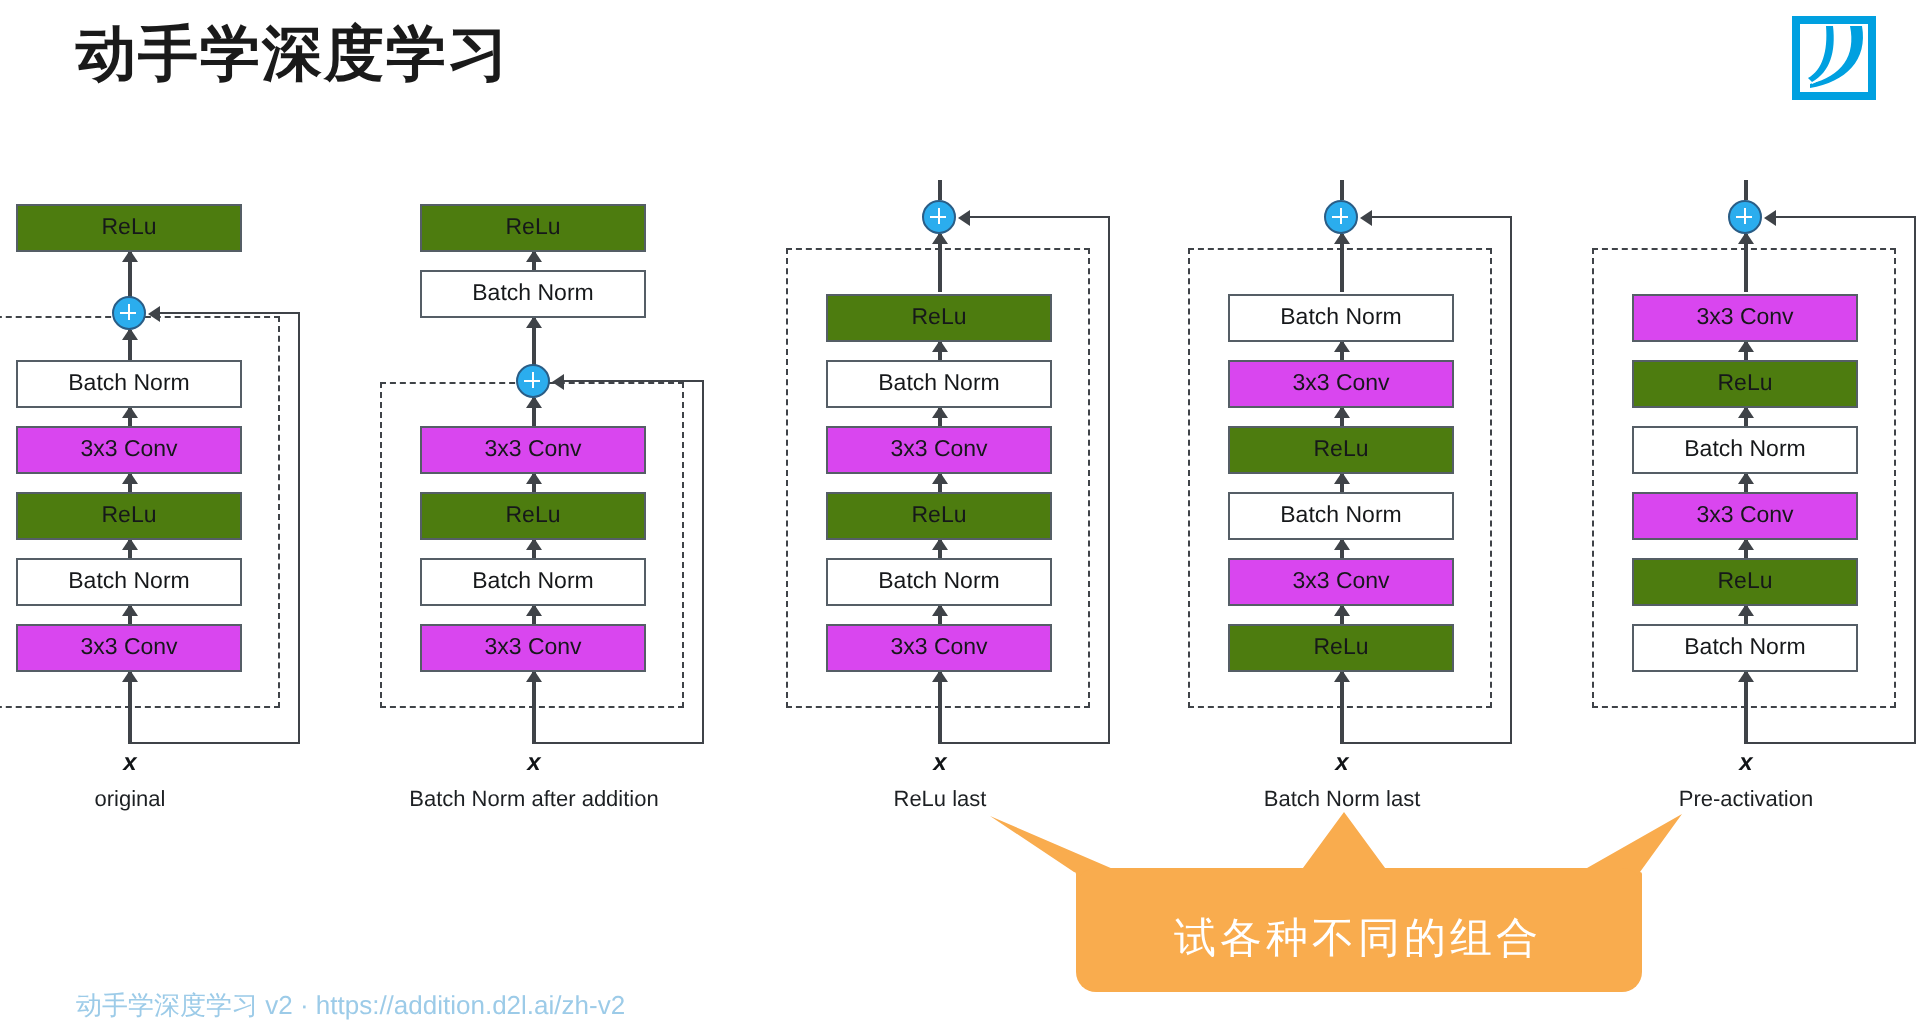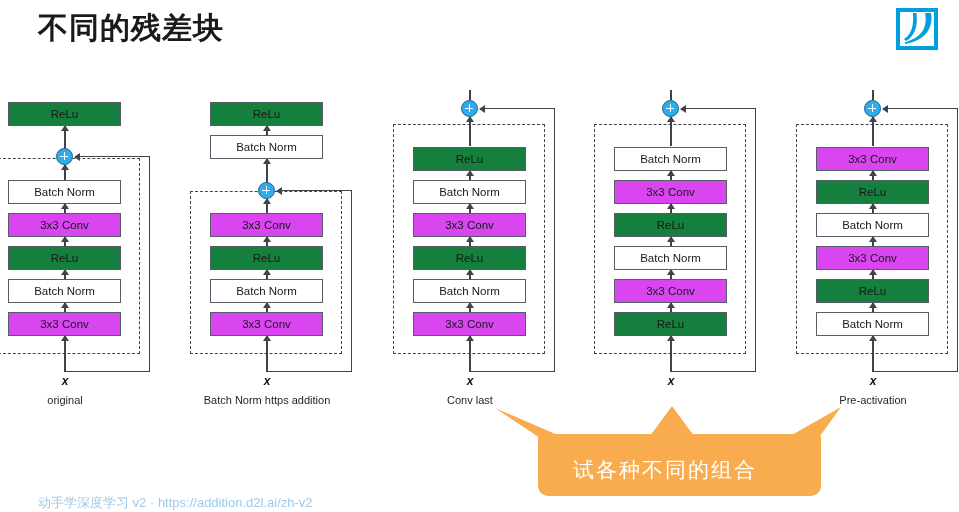--- a/index.html
+++ b/index.html
@@ -57,21 +57,21 @@
     border: 1.3px solid #555e66;
     background: #ffffff;
     font-size: 11.5px;
     color: #16181a;
     text-align: center;
     line-height: 22px;
     white-space: nowrap;
     z-index: 4;
   }
   .node.conv  { background: #d946ef; }
-  .node.relu  { background: #15803d; }
+  .node.relu  { background: #4d7c0f; }
   .node.bn    { background: #ffffff; }
 
   
   .vlink {
     position: absolute;
     width: 1.6px;
     background: #3f4348;
     z-index: 2;
   }
   .vlink::after {
@@ -146,21 +146,21 @@
     color: #1d2023;
     text-align: center;
     white-space: nowrap;
     width: 240px;
   }
 
   
   #callout { position: absolute; left: 0; top: 398px; width: 959px; height: 106px; }
   #callout-text {
     position: absolute;
-    left: 524px;
+    left: 538px;
     top: 455px;
     width: 282px;
     text-align: center;
     font-size: 21px;
     color: #ffffff;
     letter-spacing: 2px;
     line-height: 30px;
     z-index: 3;
   }
 
@@ -170,21 +170,21 @@
     left: 38px;
     top: 494px;
     font-size: 13px;
     color: #9ccbe8;
     white-space: nowrap;
   }
 </style>
 </head>
 <body>
 
-<div id="slide-title">不同的残差块</div>
+<div id="slide-title">动手学深度学习</div>
 
 <div id="brand-logo">
   <svg width="44" height="42" viewBox="0 0 44 42" aria-hidden="true">
     <rect x="3" y="2" width="38" height="38" fill="none" stroke="#00a0e0" stroke-width="4"></rect>
     <path d="M10 34 C26 30 33 20 30 5 L36 5 C39 22 28 33 10 36 Z" fill="#00a0e0"></path>
     <path d="M11 32 C22 27 26 18 24 5 L27.5 5 C29 19 23 29 11 34 Z" fill="#ffffff"></path>
     <path d="M11 33 C20 28 23 18 21.5 5 L18 5 C19 18 16 27 9 31 Z" fill="#00a0e0"></path>
   </svg>
 </div>
 
@@ -243,21 +243,21 @@
     <div class="node conv" style="left:48px; top:216px;">3x3 Conv</div>
 
     <div class="vlink" style="left:104px; top:240px; height:36px;"></div>
 
     <div class="skip-h" style="left:104px; top:275px; width:86px;"></div>
     <div class="skip-v" style="left:189px; top:94px;  height:182px;"></div>
     <div class="skip-h" style="left:120px; top:94px;  width:70px;"></div>
     <div class="skip-arrow" style="left:114px; top:91px;"></div>
 
     <div class="xlabel" style="left:85px; top:278px;">x</div>
-    <div class="caption" style="left:-15px; top:298px;">Batch Norm https addition</div>
+    <div class="caption" style="left:-15px; top:298px;">Batch Norm after addition</div>
   </div>
 
   <div class="column" style="left:365px;">
     <div class="plus" style="left:96px; top:4px;"></div>
     <div class="vlink noarrow" style="left:104px; top:-6px; height:10px;"></div>
     <div class="vlink" style="left:104px; top:21px; height:29px;"></div>
 
     <div class="dashbox" style="left:28px; top:28px; width:152px; height:230px;"></div>
 
     <div class="node relu" style="left:48px; top:51px;">ReLu</div>
@@ -273,21 +273,21 @@
     <div class="node conv" style="left:48px; top:216px;">3x3 Conv</div>
 
     <div class="vlink" style="left:104px; top:240px; height:36px;"></div>
 
     <div class="skip-h" style="left:104px; top:275px; width:86px;"></div>
     <div class="skip-v" style="left:189px; top:12px;  height:264px;"></div>
     <div class="skip-h" style="left:120px; top:12px;  width:70px;"></div>
     <div class="skip-arrow" style="left:114px; top:9px;"></div>
 
     <div class="xlabel" style="left:85px; top:278px;">x</div>
-    <div class="caption" style="left:-15px; top:298px;">Conv last</div>
+    <div class="caption" style="left:-15px; top:298px;">ReLu last</div>
   </div>
 
   <div class="column" style="left:566px;">
     <div class="plus" style="left:96px; top:4px;"></div>
     <div class="vlink noarrow" style="left:104px; top:-6px; height:10px;"></div>
     <div class="vlink" style="left:104px; top:21px; height:29px;"></div>
 
     <div class="dashbox" style="left:28px; top:28px; width:152px; height:230px;"></div>
 
     <div class="node bn" style="left:48px; top:51px;">Batch Norm</div>
@@ -303,20 +303,21 @@
     <div class="node relu" style="left:48px; top:216px;">ReLu</div>
 
     <div class="vlink" style="left:104px; top:240px; height:36px;"></div>
 
     <div class="skip-h" style="left:104px; top:275px; width:86px;"></div>
     <div class="skip-v" style="left:189px; top:12px;  height:264px;"></div>
     <div class="skip-h" style="left:120px; top:12px;  width:70px;"></div>
     <div class="skip-arrow" style="left:114px; top:9px;"></div>
 
     <div class="xlabel" style="left:85px; top:278px;">x</div>
+    <div class="caption" style="left:-15px; top:298px;">Batch Norm last</div>
   </div>
 
   <div class="column" style="left:768px;">
     <div class="plus" style="left:96px; top:4px;"></div>
     <div class="vlink noarrow" style="left:104px; top:-6px; height:10px;"></div>
     <div class="vlink" style="left:104px; top:21px; height:29px;"></div>
 
     <div class="dashbox" style="left:28px; top:28px; width:152px; height:230px;"></div>
 
     <div class="node conv" style="left:48px; top:51px;">3x3 Conv</div>

